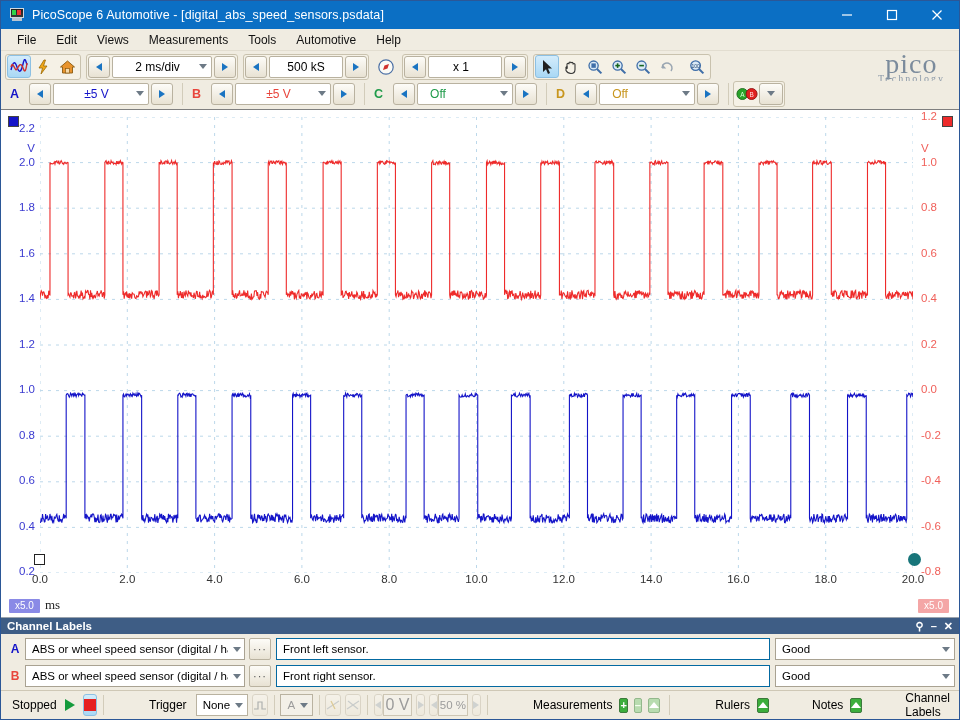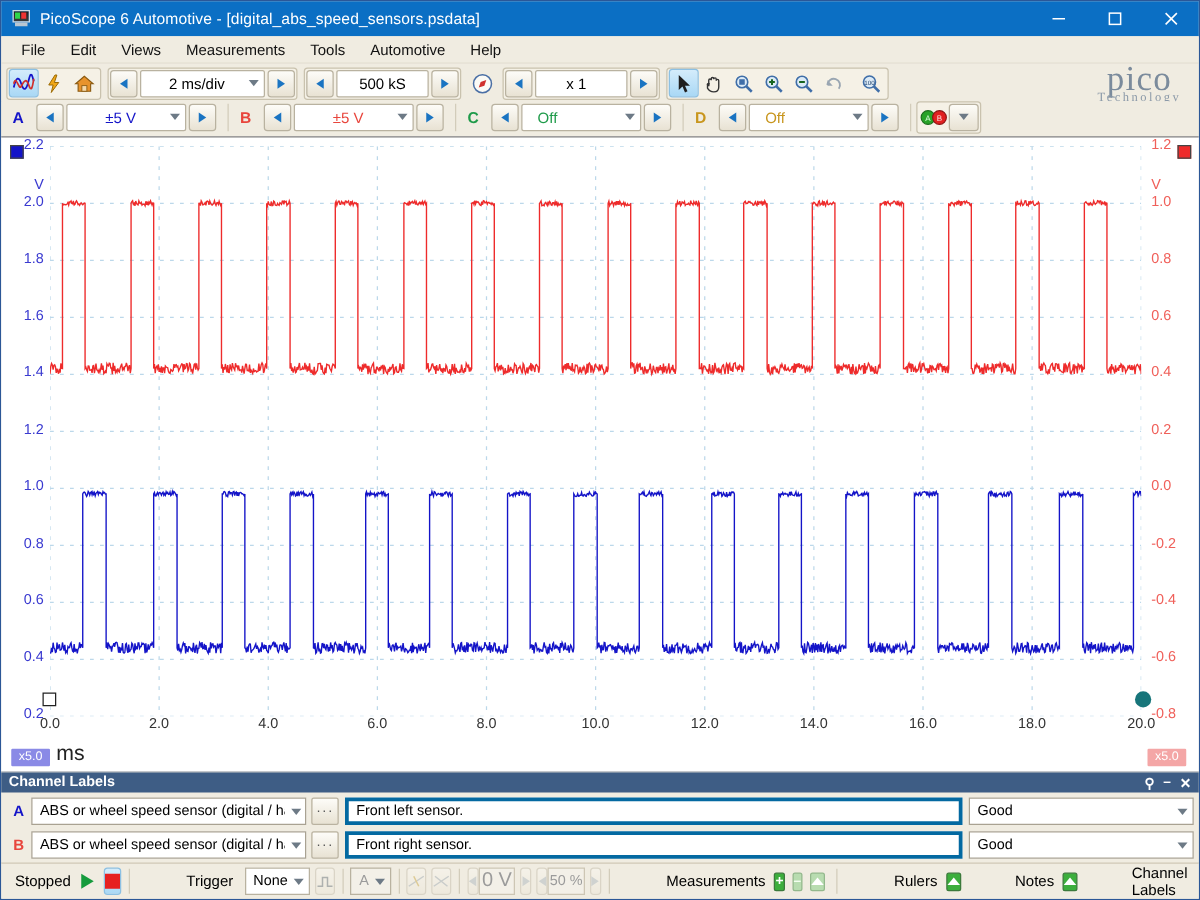--- a/index.html
+++ b/index.html
@@ -87,40 +87,40 @@
   .chip { position:absolute; width:11px; height:11px; border:1px solid #444; }
   .chipA { background:#1414c8; }
   .chipB { background:#ee2b2b; }
 
   .xaxis { position:absolute; left:39px; right:46px; bottom:26px; height:18px; }
   .xbadges { position:absolute; left:0; right:0; bottom:2px; height:16px; }
   .badge { position:absolute; height:14px; line-height:14px; font-size:10px; color:#fff;
            padding:0 6px; border-radius:1px; }
   .badge.blue { background:#8a8ae6; left:8px; }
   .badge.red  { background:#f4a6a6; right:10px; }
-  .msunit { position:absolute; left:44px; bottom:2px; font-size:17px; color:#222; }
+  .msunit { position:absolute; left:44px; bottom:2px; font-size:13px; color:#222;font-family:Liberation Serif, serif; }
   .marker-sq { position:absolute; width:11px; height:11px; border:1.4px solid #222; background:#fff; }
   .marker-ci { position:absolute; width:13px; height:13px; border-radius:50%; background:#17757a; }
 
   
   .cl-panel { flex:0 0 72px; background:#f0ece1; border-top:1px solid #9aa3ad; }
   .cl-head { height:16px; background:#3e5d85; color:#fff; display:flex; align-items:center;
              font-size:11.5px; font-weight:bold; padding-left:6px; }
   .cl-head .tools { margin-left:auto; display:flex; gap:7px; padding-right:6px; font-size:11px; }
   .cl-rows { padding:2px 4px 0 4px; }
   .cl-row { display:flex; align-items:center; height:26px; margin-bottom:1px; }
   .cl-ch { width:20px; text-align:center; font-weight:bold; font-size:12px; }
   .cl-sel { width:220px; height:22px; background:#fff; border:1px solid #a9a292;
             display:flex; align-items:center; padding:0 3px 0 6px; font-size:11.5px;
             overflow:hidden; white-space:nowrap; }
   .cl-sel .t { flex:1 1 auto; overflow:hidden; }
   .dots { width:22px; height:22px; margin-left:4px; border:1px solid #b9b2a0; border-radius:2px;
           background:linear-gradient(180deg,#fdfcf8,#e8e2d3); display:flex;
           align-items:center; justify-content:center; font-size:11px; color:#555; letter-spacing:1px;}
-  .cl-note { flex:1 1 auto; height:22px; background:#fff; border:3px solid #0369a1;
+  .cl-note { flex:1 1 auto; height:22px; background:#fff; border:1px solid #0369a1;
              margin-left:5px; display:flex; align-items:center; padding-left:6px; font-size:11.5px;}
   .cl-good { width:180px; height:22px; background:#fff; border:1px solid #a9a292; margin-left:5px;
              display:flex; align-items:center; justify-content:space-between;
              padding:0 4px 0 6px; font-size:11.5px; }
 
   
   .statusbar { flex:0 0 28px; background:#f0ece1; border-top:1px solid #cfc8b6;
                display:flex; align-items:center; padding:0 5px; }
   .st-text { font-size:12px; padding:0 8px 0 6px; }
   .playtri { width:0;height:0;border-top:6px solid transparent;border-bottom:6px solid transparent;
@@ -384,21 +384,21 @@
     </div>
   </div>
 
   <div class="scopewrap">
     <div class="scope">
 
       <div class="chip chipA" style="left:7px;top:6px"></div>
       <div class="chip chipB" style="right:6px;top:6px"></div>
 
       <div id="leftAxis">
-          <div class="ax-lab ax-l" style="top: 0px; right: 927px; left: 4px; width: 30px;">2.2</div>
+          <div class="ax-lab ax-l" style="top: 12px; right: 927px; left: 4px; width: 30px;">2.2</div>
           <div class="ax-lab ax-l" style="top: 45.5px; right: 927px; left: 4px; width: 30px;">2.0</div>
           <div class="ax-lab ax-l" style="top: 91px; right: 927px; left: 4px; width: 30px;">1.8</div>
           <div class="ax-lab ax-l" style="top: 136.5px; right: 927px; left: 4px; width: 30px;">1.6</div>
           <div class="ax-lab ax-l" style="top: 182px; right: 927px; left: 4px; width: 30px;">1.4</div>
           <div class="ax-lab ax-l" style="top: 227.5px; right: 927px; left: 4px; width: 30px;">1.2</div>
           <div class="ax-lab ax-l" style="top: 273px; right: 927px; left: 4px; width: 30px;">1.0</div>
           <div class="ax-lab ax-l" style="top: 318.5px; right: 927px; left: 4px; width: 30px;">0.8</div>
           <div class="ax-lab ax-l" style="top: 364px; right: 927px; left: 4px; width: 30px;">0.6</div>
           <div class="ax-lab ax-l" style="top: 409.5px; right: 927px; left: 4px; width: 30px;">0.4</div>
           <div class="ax-lab ax-l" style="top: 455px; right: 927px; left: 4px; width: 30px;">0.2</div>

